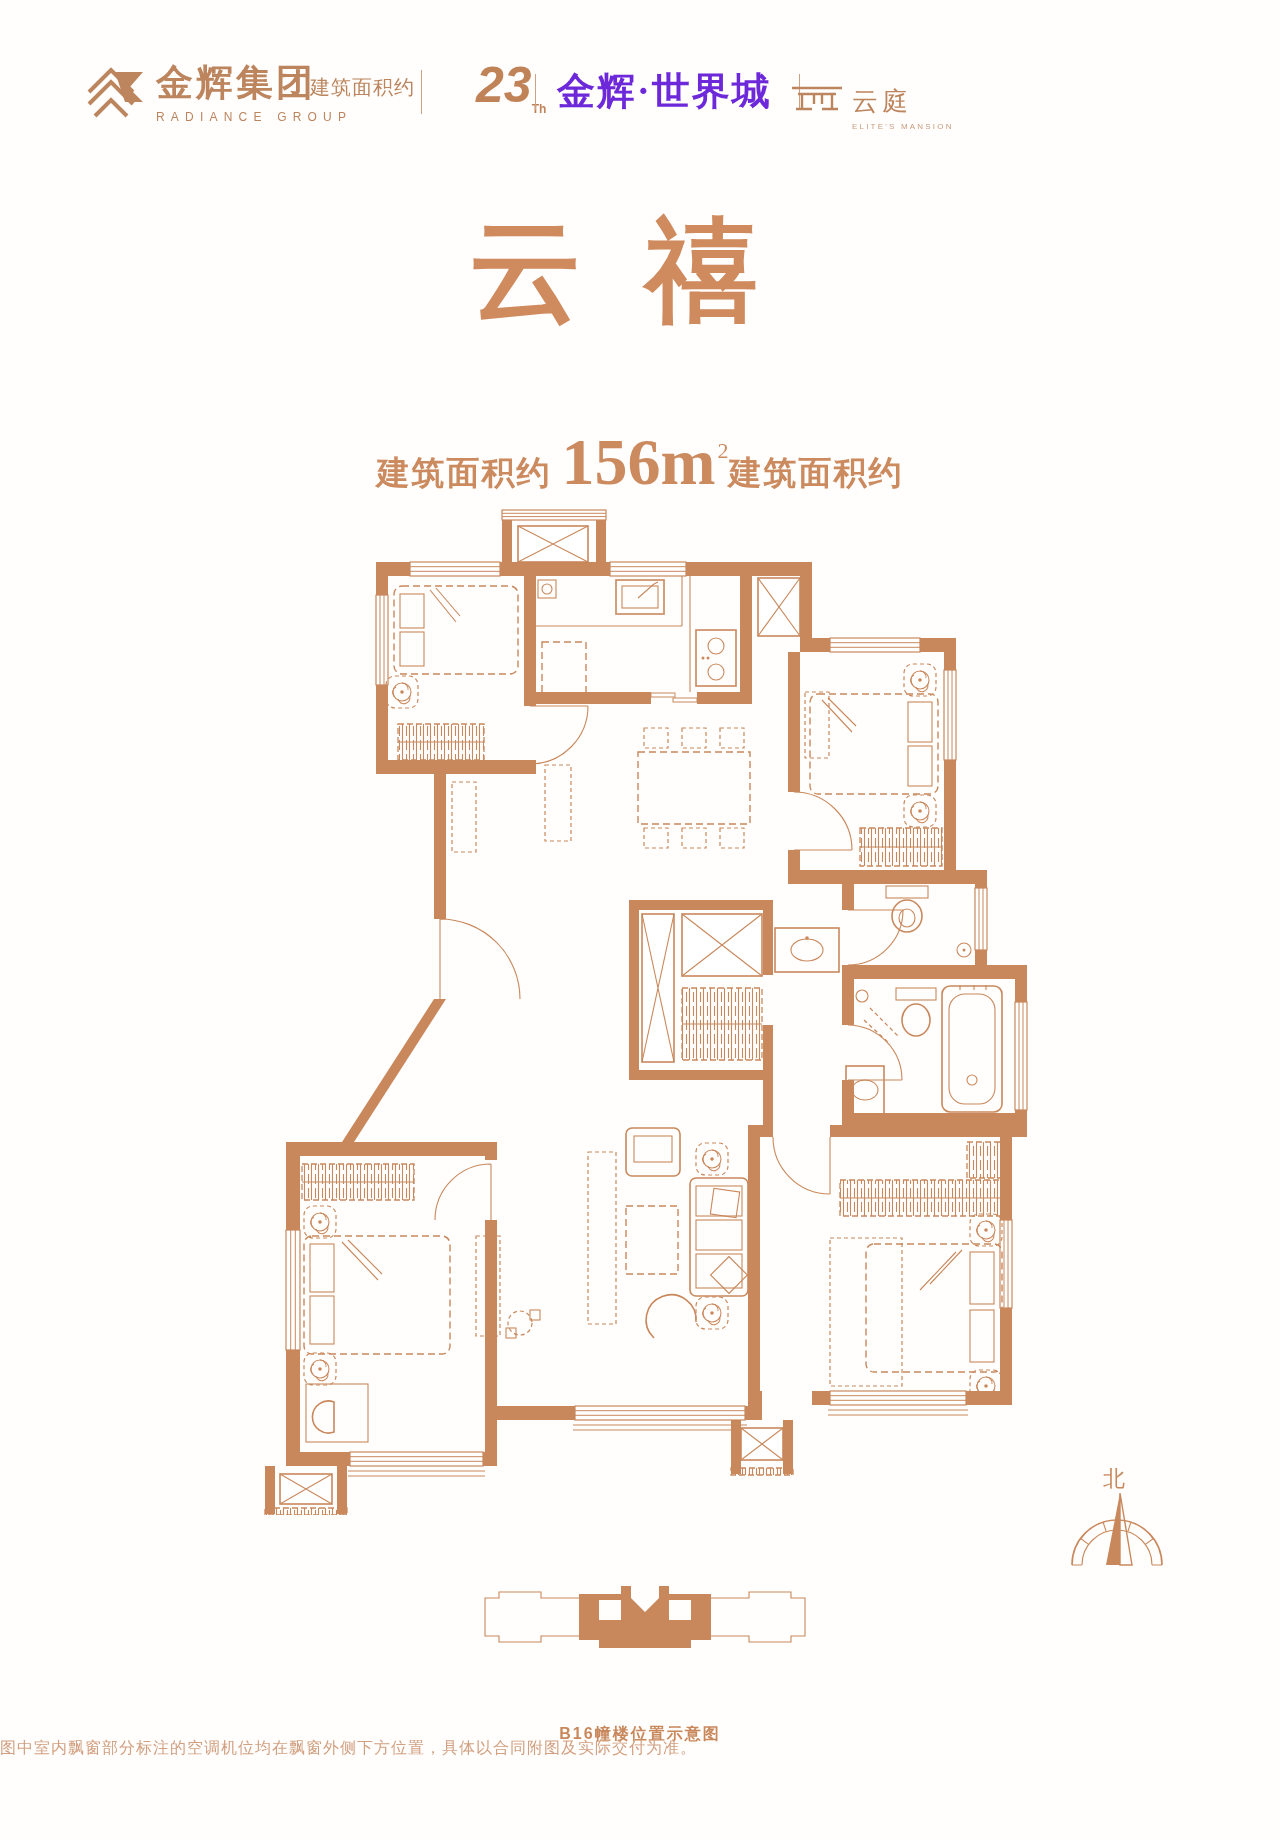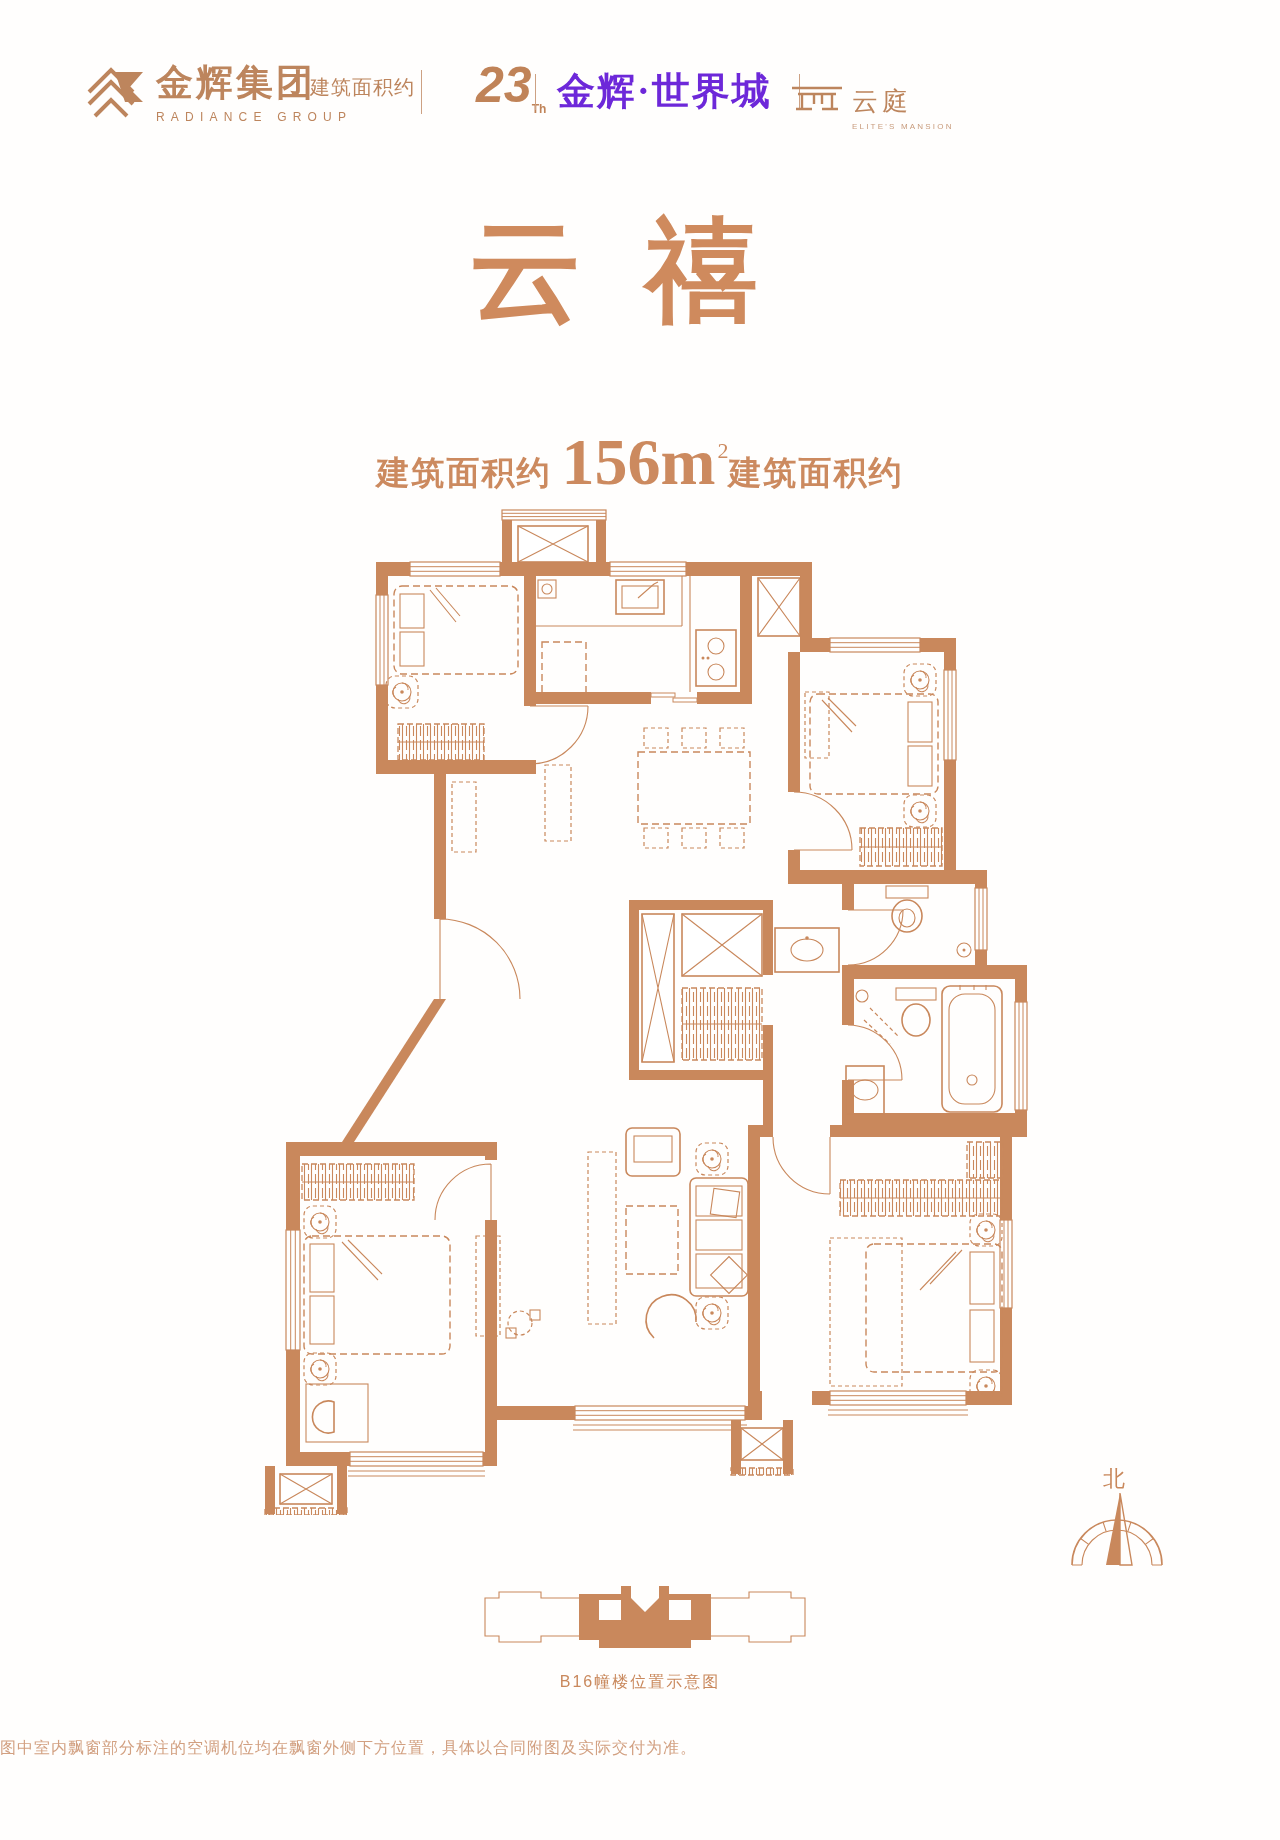--- a/index.html
+++ b/index.html
@@ -404,17 +404,17 @@
     <svg width="340" height="86" viewBox="0 0 340 86">
       <g class="s t">
         <path d="M104,16 H66 V10 H24 V16 H10 V54 H24 V60 H66 V54 H104"></path>
         <path d="M236,16 H274 V10 H316 V16 H330 V54 H316 V60 H274 V54 H236"></path>
       </g>
       <path d="M104,12 H146 V4 H156 V16 L170,30 L184,16 V4 H194 V12 H236 V58 H216 V66 H124 V58 H104 Z" fill="currentColor"></path>
       <rect x="124" y="18" width="22" height="20" fill="#fffefd"></rect>
       <rect x="194" y="18" width="22" height="20" fill="#fffefd"></rect>
     </svg>
   </div>
-  <div class="abs cap" style="top:1672px;">B16幢楼位置示意图</div>
+  <div class="abs cap" style="top:1724px;font-weight:bold;">B16幢楼位置示意图</div>
 
   <div class="abs disclaimer" style="top: 1738px; color: rgb(210, 160, 129);">图中室内飘窗部分标注的空调机位均在飘窗外侧下方位置，具体以合同附图及实际交付为准。</div>
 
 </div>
 
 </body></html>

